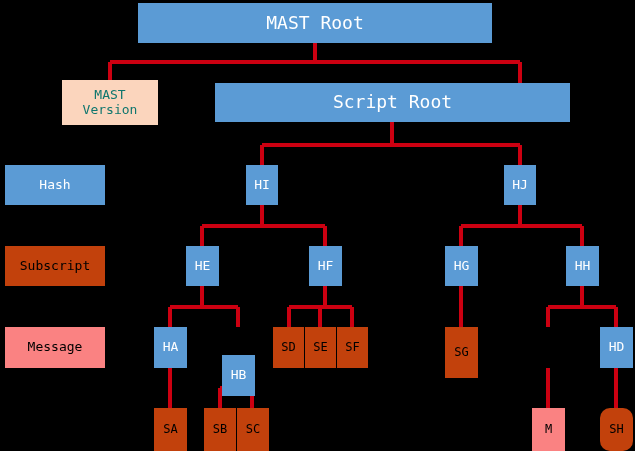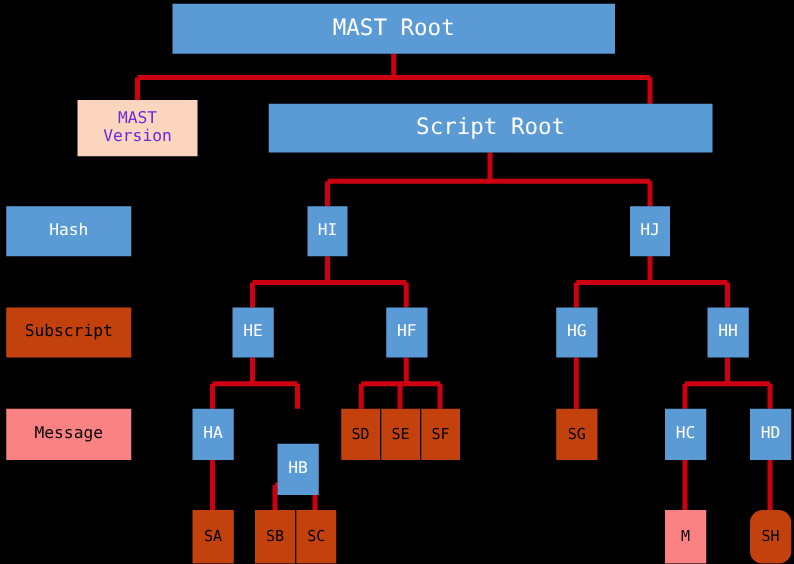--- a/index.html
+++ b/index.html
@@ -40,21 +40,21 @@
   .n-sub {
     background: #c2410c;
     color: #000000;
   }
   .n-msg {
     background: #fa8282;
     color: #000000;
   }
   .n-ver {
     background: #fbd5bd;
-    color: #6d28d9;
+    color: #0f766e;
   }
   .big   { font-size: 18px; }
   .mid   { font-size: 13px; }
   .small { font-size: 12px; }
 </style>
 </head>
 <body>
 
 <div id="canvas">
 
@@ -128,22 +128,21 @@
   <div class="node n-hash mid" style="left:186px; top:246px; width:33px; height:40px;">HE</div>
   <div class="node n-hash mid" style="left:309px; top:246px; width:33px; height:40px;">HF</div>
   <div class="node n-hash mid" style="left:445px; top:246px; width:33px; height:40px;">HG</div>
   <div class="node n-hash mid" style="left:566px; top:246px; width:33px; height:40px;">HH</div>
 
   <div class="node n-hash mid" style="left:154px; top:327px; width:33px; height:41px;">HA</div>
   <div class="node n-hash mid" style="left:222px; top:327px; width:33px; height:41px;margin-top:28px;">HB</div>
   <div class="node n-sub small" style="left:305px; top:327px; width:31px; height:41px;">SE</div>
   <div class="node n-sub small" style="left:273px; top:327px; width:31px; height:41px;">SD</div>
   <div class="node n-sub small" style="left:337px; top:327px; width:31px; height:41px;">SF</div>
-  <div class="node n-sub small" style="left:445px; top:327px; width:33px; height:41px;">SG</div>
-  <div class="node n-hash mid" style="left:532px; top:327px; width:33px; height:41px;">HC</div>
+  <div class="node n-sub small" style="left:445px; top:327px; width:33px; height:51px;">SG</div>
   <div class="node n-hash mid" style="left:600px; top:327px; width:33px; height:41px;">HD</div>
 
   <div class="node n-sub small" style="left:154px; top:408px; width:33px; height:43px;">SA</div>
   <div class="node n-sub small" style="left:204px; top:408px; width:32px; height:43px;">SB</div>
   <div class="node n-sub small" style="left:237px; top:408px; width:32px; height:43px;">SC</div>
   <div class="node n-msg small" style="left:532px; top:408px; width:33px; height:43px;">M</div>
   <div class="node n-sub small" style="left:600px; top:408px; width:33px; height:43px;border-radius:10px;">SH</div>
 
 </div>
 

